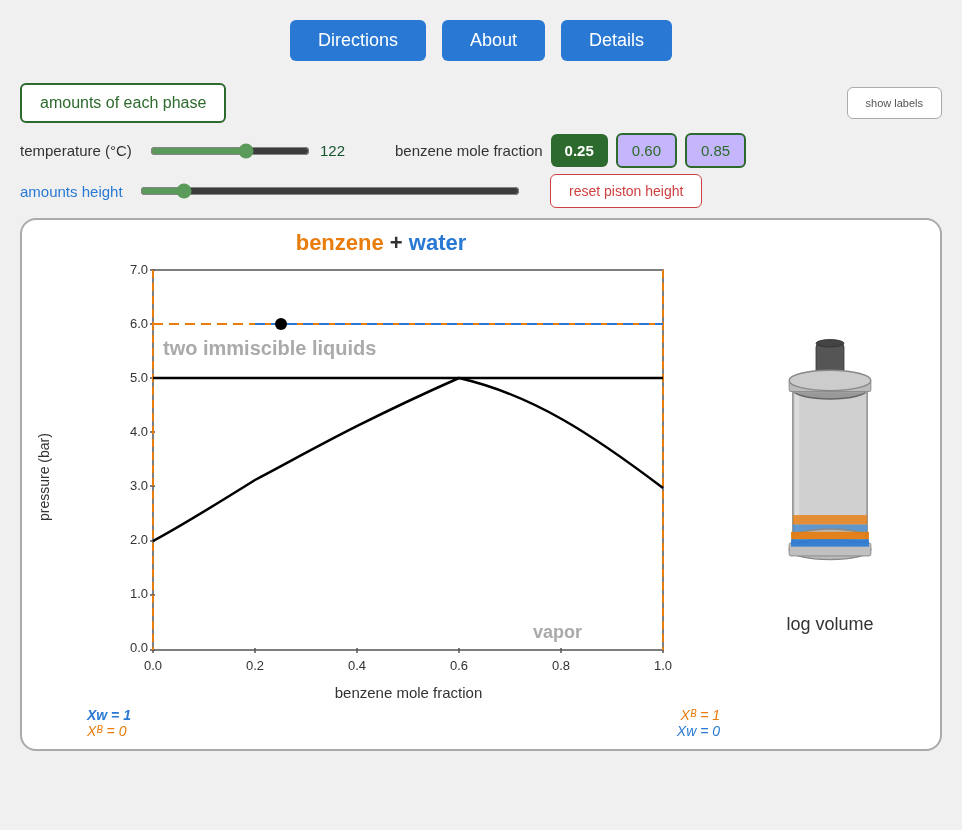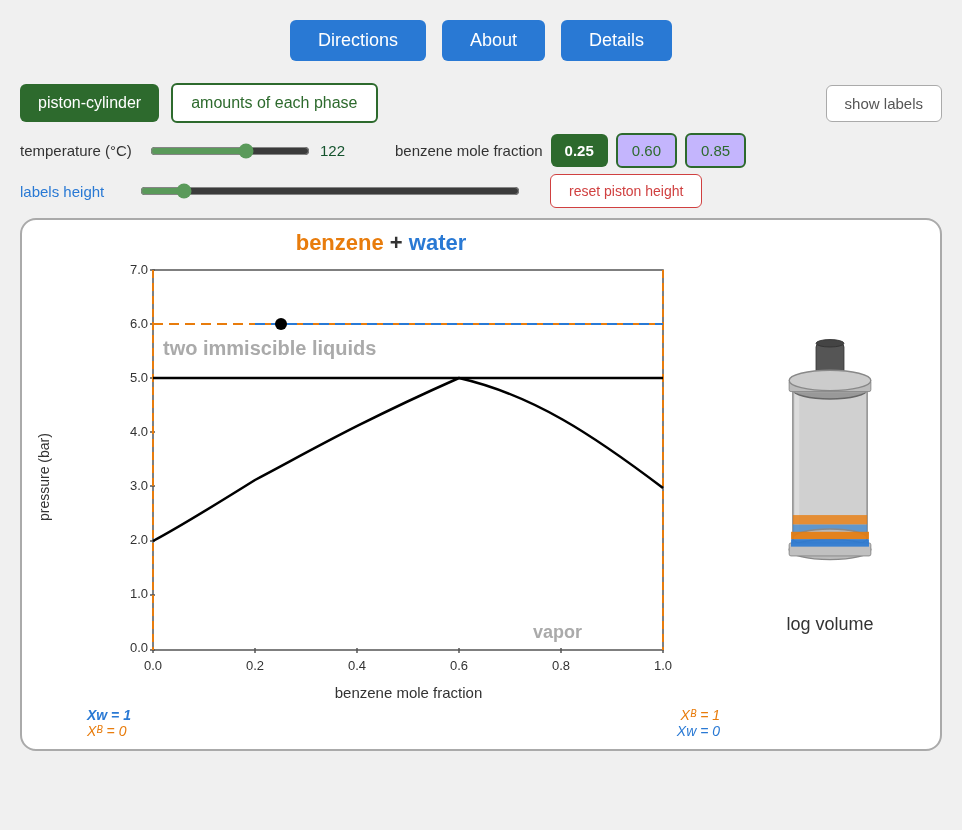--- a/index.html
+++ b/index.html
@@ -55,21 +55,21 @@
       padding: 9px 18px;
       font-size: 16px;
       cursor: pointer;
     }
     .btn-outline-gray {
       background: white;
       color: #555;
       border: 1.5px solid #aaa;
       border-radius: 6px;
       padding: 9px 18px;
-      font-size: 15px;
+      font-size: 11px;
       cursor: pointer;
       margin-left: auto;
     }
 
     
     .slider-row {
       display: flex;
       align-items: center;
       gap: 10px;
       padding: 4px 10px 2px 10px;
@@ -233,40 +233,39 @@
 </head>
 <body>
 
 <div class="header">
   <button class="btn-blue">Directions</button>
   <button class="btn-blue">About</button>
   <button class="btn-blue">Details</button>
 </div>
 
 <div class="controls-row">
-  <button class="btn-dark-green">piston-cylinder</button>
   <button class="btn-outline-teal">amounts of each phase</button>
   <button class="btn-outline-gray" style="margin-left:auto;">show labels</button>
 </div>
 
 <div class="slider-row">
   <span class="slider-label">temperature (°C)</span>
   <input type="range" class="slider-temp" min="0" max="200" value="122" style="">
   <span class="slider-value">122</span>
 
   <div class="mole-section">
     <span class="mole-label">benzene mole fraction</span>
     <button class="mole-btn-green">0.25</button>
     <button class="mole-btn-outline">0.60</button>
     <button class="mole-btn-outline">0.85</button>
   </div>
 </div>
 
 <div class="piston-row">
-  <span class="piston-label">labels height</span>
+  <span class="piston-label">amounts height</span>
   <input type="range" class="slider-piston" min="0" max="100" value="10" style="">
   <button class="btn-reset">reset piston height</button>
 </div>
 
 <div class="main-area">
 
   <div class="chart-area">
     <div class="chart-title">
       <span class="benzene-word">benzene</span>
       <span class="plus-word"> + </span>

